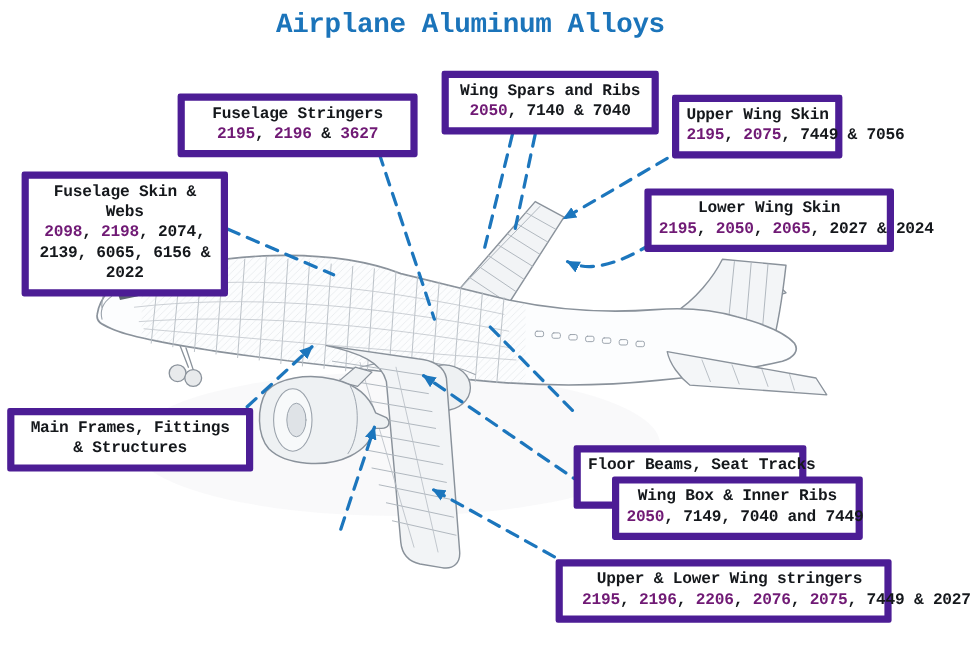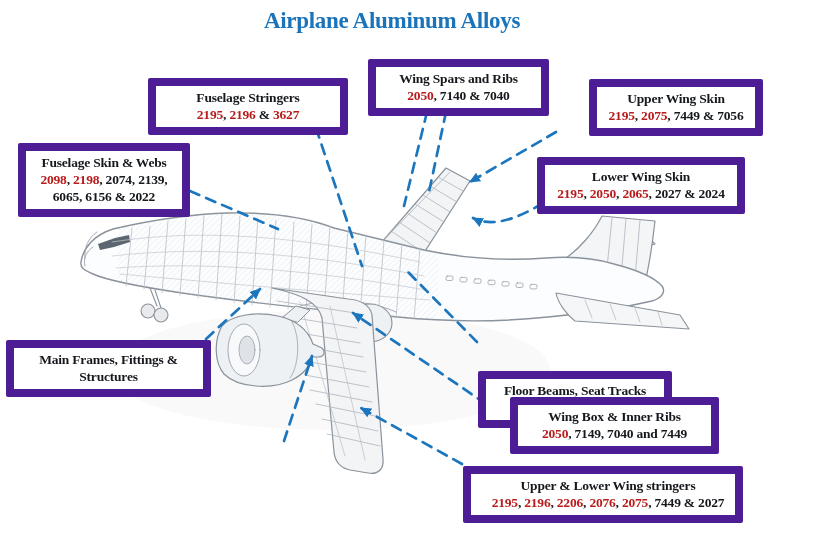--- a/index.html
+++ b/index.html
@@ -1,32 +1,32 @@
 <!DOCTYPE html>
 <html><head>
 <meta charset="utf-8">
 <style>
   html,body{margin:0;padding:0;background:#ffffff;}
   #stage{
     position:relative;width:813px;height:542px;overflow:hidden;background:#ffffff;
-    font-family:Liberation Serif, serif;
+    font-family:Liberation Mono, monospace;
   }
   #main-title{
     position:absolute;top:8px;left:0;width:784px;text-align:center;
     font-size:23px;font-weight:700;letter-spacing:-0.3px;color:#1b74ba;z-index:3;
   }
   svg#plane-layer{position:absolute;left:0;top:0;z-index:1;}
   .callout{
-    position:absolute;z-index:2;background:#ffffff;border:8px solid #4c1d95;border-radius:2px;
+    position:absolute;z-index:2;background:#ffffff;border:6px solid #4c1d95;border-radius:2px;
     padding:3px 6px 4px 6px;text-align:center;box-sizing:border-box;line-height:1.26;
   }
   .c-title{font-size:13.5px;font-weight:700;color:#15181c;letter-spacing:-0.2px;white-space:nowrap;}
   .c-alloys{font-size:13.5px;font-weight:700;letter-spacing:-0.2px;white-space:nowrap;}
   .callout.wrap .c-title,.callout.wrap .c-alloys{white-space:normal;}
-  .al-blue{color:#b91c1c;}
+  .al-blue{color:#701a75;}
   .al-dark{color:#15181c;}
 </style>
 </head>
 <body>
 
 <div id="stage">
 
   <div id="main-title">Airplane Aluminum Alloys</div>
 
   <svg id="plane-layer" width="813" height="542" viewBox="0 0 813 542">
@@ -132,21 +132,21 @@
   <div class="callout" style="left:148px;top:78px;width:200px;">
     <div class="c-title">Fuselage Stringers</div>
     <div class="c-alloys"><span class="al-blue">2195</span><span class="al-dark">, </span><span class="al-blue">2196</span><span class="al-dark"> &amp; </span><span class="al-blue">3627</span></div>
   </div>
 
   <div class="callout" style="left:368px;top:59px;width:181px;">
     <div class="c-title">Wing Spars and Ribs</div>
     <div class="c-alloys"><span class="al-blue">2050</span><span class="al-dark">, 7140 &amp; 7040</span></div>
   </div>
 
-  <div class="callout" style="left:560px;top:79px;width:174px;margin-left:29px;">
+  <div class="callout" style="left:560px;top:79px;width:142px;">
     <div class="c-title">Upper Wing Skin</div>
     <div class="c-alloys"><span class="al-blue">2195</span><span class="al-dark">, </span><span class="al-blue">2075</span><span class="al-dark">, 7449 &amp; 7056</span></div>
   </div>
 
   <div class="callout" style="left:537px;top:157px;width:208px;">
     <div class="c-title">Lower Wing Skin</div>
     <div class="c-alloys"><span class="al-blue">2195</span><span class="al-dark">, </span><span class="al-blue">2050</span><span class="al-dark">, </span><span class="al-blue">2065</span><span class="al-dark">, 2027 &amp; 2024</span></div>
   </div>
 
   <div class="callout wrap" style="left:18px;top:143px;width:172px;">

